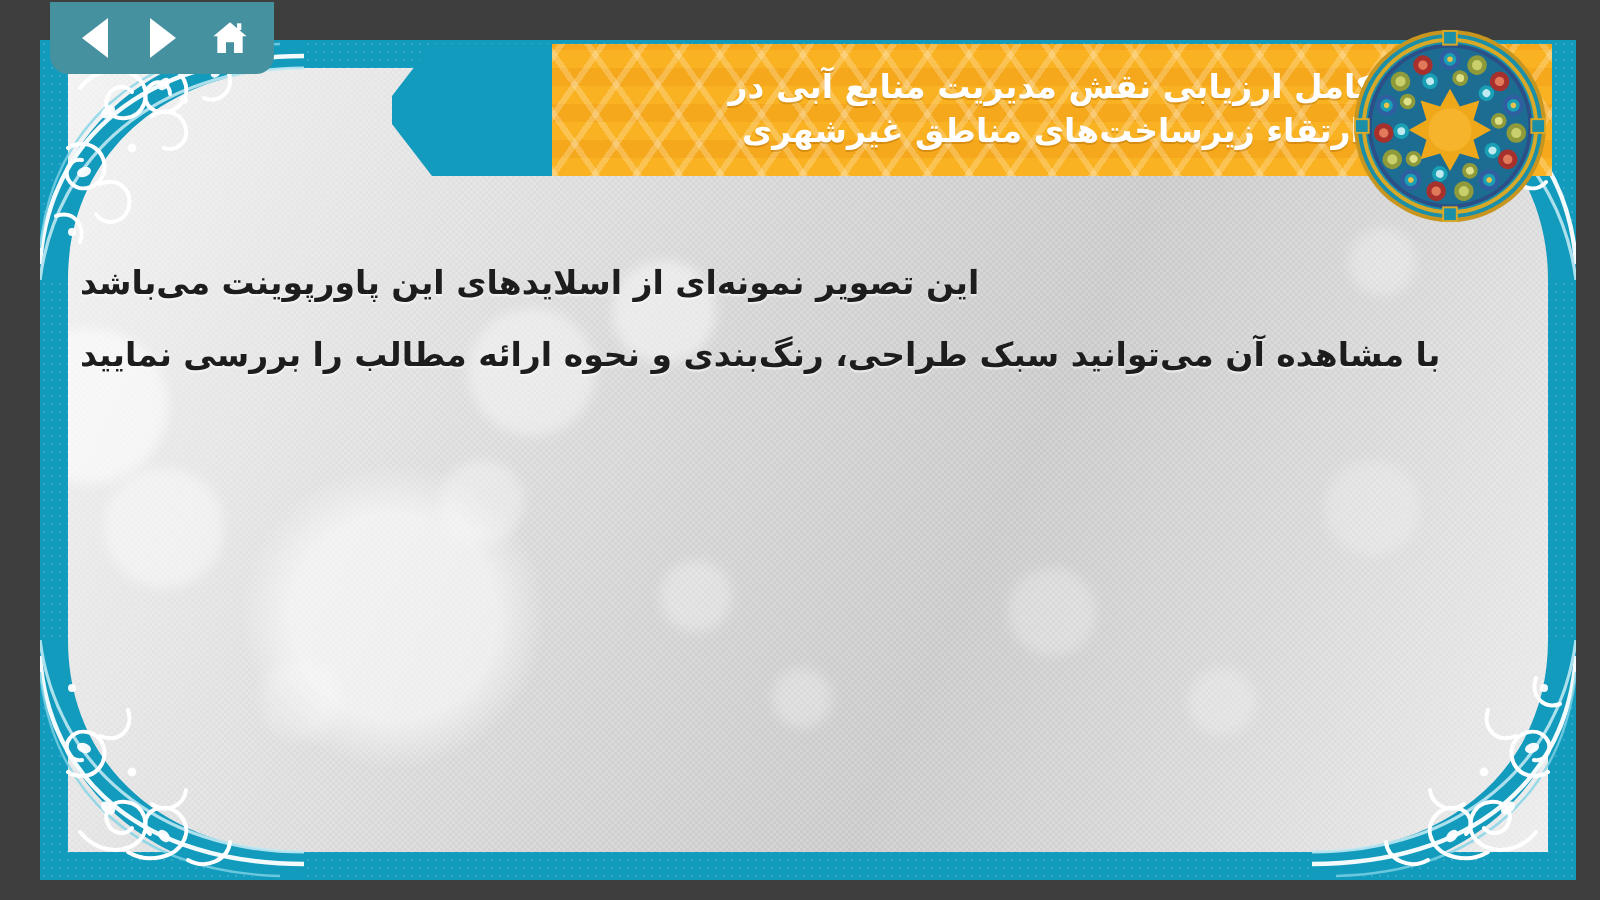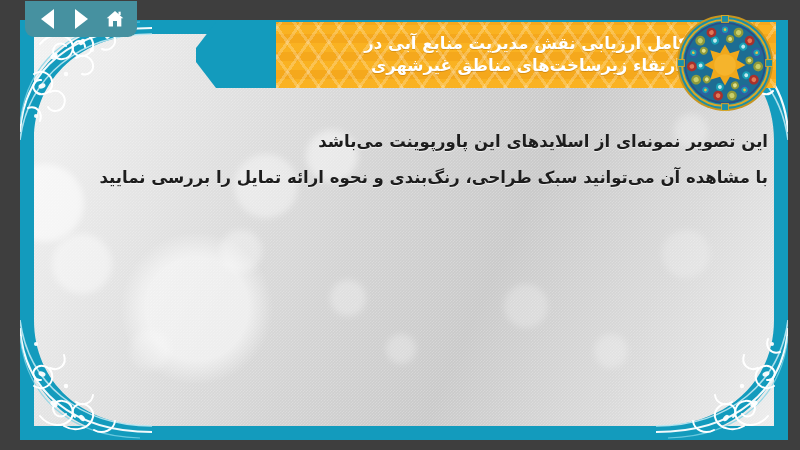--- a/index.html
+++ b/index.html
@@ -96,21 +96,21 @@
     white-space:nowrap;
   }
   .title-text .ln{width:100%;}
 
   
   .medallion{position:absolute;left:676px;top:14px;width:98px;height:98px;}
 
   
   .body-text{
     position:absolute;left:40px;top:128px;width:728px;
-    direction:rtl;text-align:right;
+    direction:rtl;text-align:left;
     color:#1d1d1d;
     font-size:16.5px;line-height:1.72;font-weight:700;
     text-shadow:0 1px 1px rgba(255,255,255,.65);
   }
   .body-text p{margin:0 0 6px 0;white-space:nowrap;}
   .body-text p:first-child{margin-bottom:8px;}
 </style>
 </head>
 <body>
 
@@ -230,21 +230,21 @@
           <circle cx="46" cy="54" r="2.2"></circle>
             <circle cx="16" cy="96" r="2"></circle>
         </g>
       </svg>
     </div>
 
   </div>
 
   <div class="body-text">
     <p>این تصویر نمونه‌ای از اسلایدهای این پاورپوینت می‌باشد</p>
-    <p>با مشاهده آن می‌توانید سبک طراحی، رنگ‌بندی و نحوه ارائه تمایل را بررسی نمایید</p>
+    <p>با مشاهده آن می‌توانید سبک طراحی، رنگ‌بندی و نحوه ارائه مطالب را بررسی نمایید</p>
   </div>
 
   <div class="header-wrap">
 
     <div class="wedge">
       <svg width="100" height="76" viewBox="0 0 100 76" xmlns="http://www.w3.org/2000/svg">
         <path d="M100 0 L100 66 L20 66 L0 40 L0 26 L20 0 Z" fill="#139bbd"></path>
       </svg>
     </div>
 

